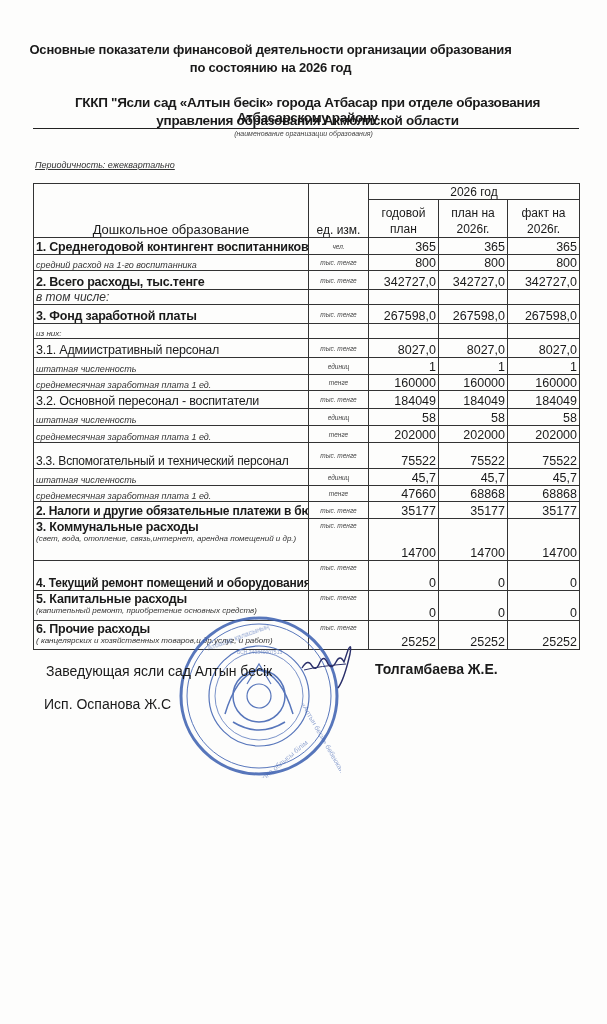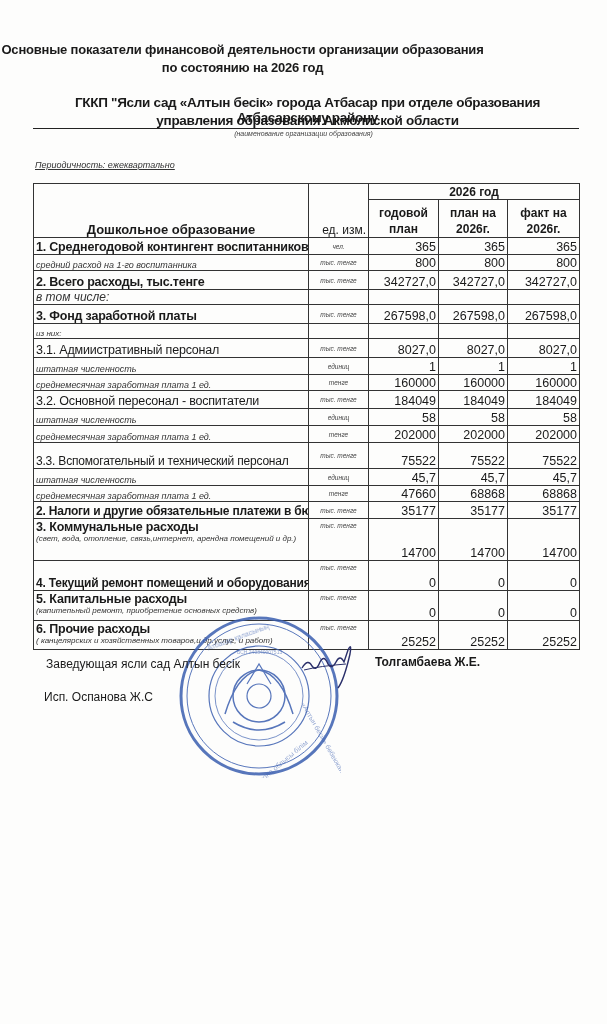--- a/index.html
+++ b/index.html
@@ -2,47 +2,47 @@
 <html><head>
 <meta charset="utf-8">
 <style>
   html, body { margin:0; padding:0; }
   body {
     width:607px; height:1024px; background:#fdfdfc; position:relative; overflow:hidden;
     font-family: "Liberation Sans", sans-serif; color:#1a1a1a;
   }
   .title {
     position:absolute; left:0; width:485px; text-align:center;
-    font-size:13px; font-weight:bold; letter-spacing:-0.2px;
+    font-size:13px; font-weight:bold; letter-spacing:-0.2px;padding-left:28px;
   }
   .org {
     position:absolute; left:30px; width:555px; text-align:center;
     font-size:13.5px; font-weight:bold; letter-spacing:-0.3px;
   }
   .org-line { position:absolute; left:33px; width:546px; top:128px; height:1px; background:#222; }
   .org-caption { position:absolute; left:0; width:607px; top:130px; text-align:center; font-size:7px; font-style:italic; color:#444; }
   .period { position:absolute; left:35px; top:160px; font-size:9px; font-style:italic; text-decoration:underline; color:#333; }
   table.main {
     position:absolute; left:33px; top:183px; border-collapse:collapse; table-layout:fixed;
     width:546px;
   }
   table.main td {
     border:1px solid #333; padding:0 2px; overflow:hidden; white-space:nowrap; vertical-align:bottom;
   }
-  .hdr td { font-weight:bold; text-align:center; font-size:12px; vertical-align:middle; }
+  .hdr td { font-weight:normal; text-align:center; font-size:12px; vertical-align:middle; }
   .hdr td.wrap { white-space:normal; line-height:16px; }
   .lbl-b { font-weight:bold; font-size:12.5px; letter-spacing:-0.2px; }
   .lbl-n { font-size:12.5px; letter-spacing:-0.2px; }
   .lbl-i { font-style:italic; font-size:9px; color:#333; }
   .sub-i { font-style:italic; font-size:8px; color:#333; display:block; white-space:normal; line-height:10px; }
   .unit { font-style:italic; font-size:6.5px; text-align:center; color:#444; vertical-align:middle !important; }
   .unit.top { vertical-align:top !important; padding-top:3px; }
   .num { text-align:right; font-size:12.5px; }
   .sign {
-    position:absolute; font-size:12px;
+    position:absolute; font-size:14px;margin-top:6px;
   }
   .stamp { position:absolute; left:177px; top:614px; width:164px; height:164px; }
   .signature { position:absolute; left:300px; top:640px; }
 </style>
 </head>
 <body>
 
 <div class="title" style="top:42px;">Основные показатели финансовой деятельности организации образования</div>
 <div class="title" style="top:60px;">по состоянию на   2026 год</div>
 
@@ -57,21 +57,21 @@
   <colgroup>
     <col style="width:275px">
       <col style="width:60px">
       <col style="width:70px">
       <col style="width:69px">
       <col style="width:72px">
   </colgroup>
   <tbody>
     <tr class="hdr" style="height:16px;">
       <td rowspan="2" style="font-size:13px;">Дошкольное образование</td>
-      <td rowspan="2" style="font-weight:normal;font-size:12px;text-align:right;">ед. изм.</td>
+      <td rowspan="2" style="font-weight:normal;font-size:12px;">ед. изм.</td>
       <td colspan="3">2026 год</td>
     </tr>
     <tr class="hdr" style="height:38px;">
       <td class="wrap">годовой план</td>
       <td class="wrap">план на 2026г.</td>
       <td class="wrap">факт на 2026г.</td>
     </tr>
 
     <tr style="height:17px">
       <td class="lbl-b">1. Среднегодовой контингент воспитанников</td>

